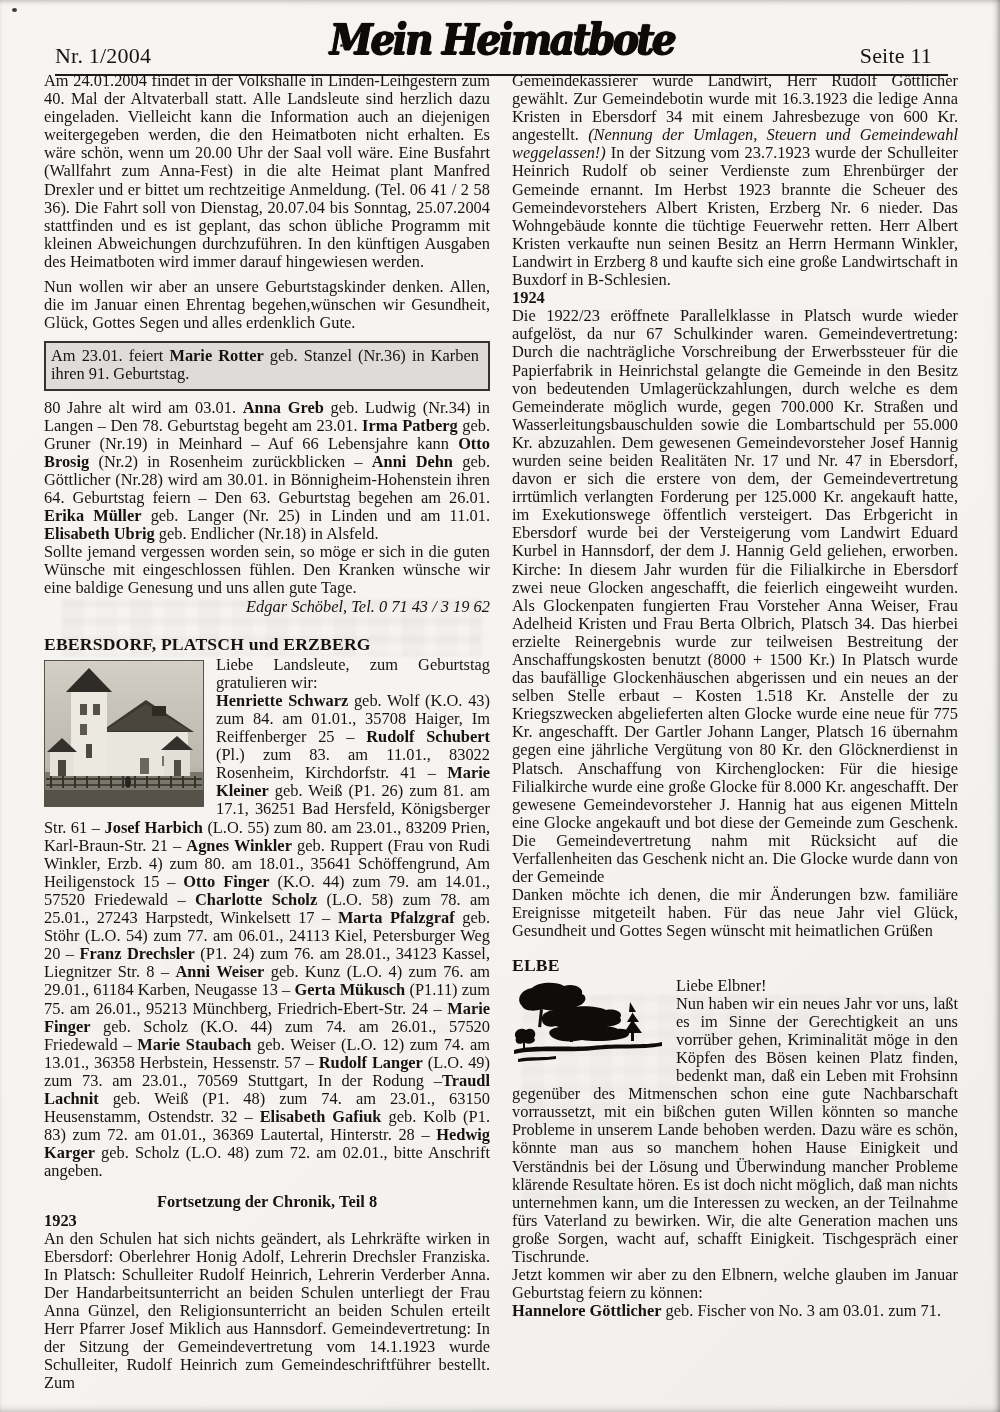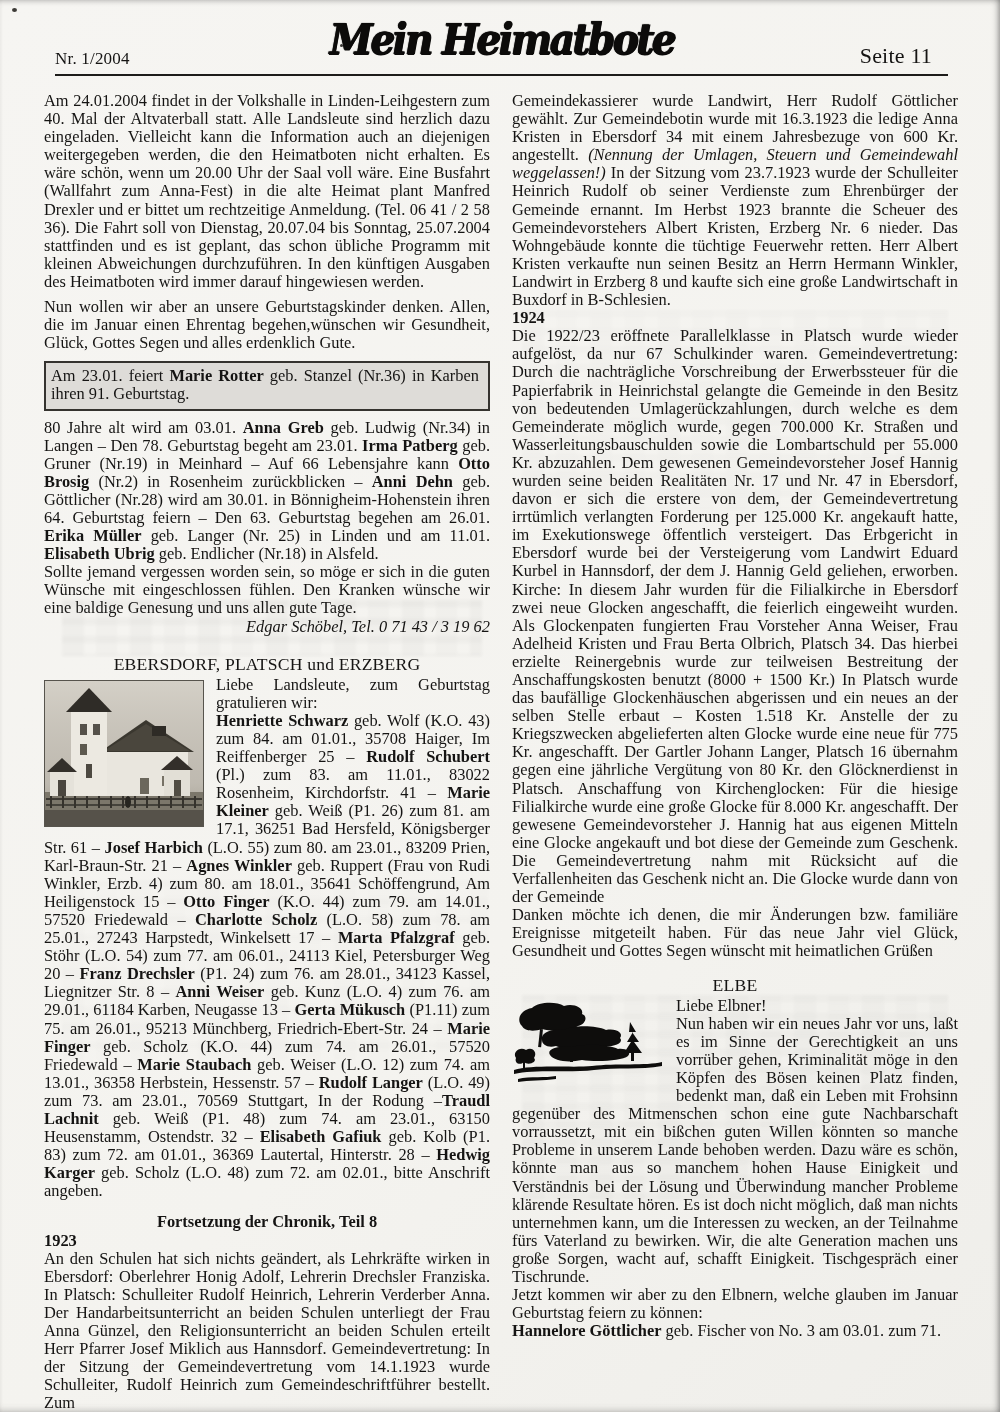--- a/index.html
+++ b/index.html
@@ -8,41 +8,41 @@
     width:1000px;height:1412px;
     margin:0 auto;
     background:linear-gradient(135deg,#f6f5f2 0%,#f4f3ef 60%,#efeeea 100%);
     font-family:"Liberation Serif","DejaVu Serif",serif;
     color:#151413;
     overflow:hidden;
     box-shadow:inset -5px 0 7px -4px rgba(40,40,40,.55), inset 0 4px 6px -4px rgba(60,60,60,.35), inset 0 -6px 9px -6px rgba(60,60,60,.3);
   }
   
   .header{position:absolute;left:55px;right:52px;top:28px;height:46px;border-bottom:2px solid #1d1c1a;}
-  .issue{position:absolute;left:0;bottom:5px;font-size:17px;letter-spacing:.2px;}
+  .issue{position:absolute;left:0;bottom:5px;font-size:22px;letter-spacing:.2px;}
   .pageno{position:absolute;right:16px;bottom:5px;font-size:22px;letter-spacing:.2px;}
   .masthead{
     position:absolute;left:50%;top:-12px;transform:translateX(-50%) scaleY(1.08);
     font-family:"DejaVu Serif",serif;font-size:39px;font-weight:bold;font-style:italic;
     letter-spacing:-2.5px;white-space:nowrap;color:#0c0b0a;
     text-shadow:1.3px 0 0 #0c0b0a,.6px .6px 0 #0c0b0a,0 0 1px #0c0b0a;
   }
   
-  .columns{position:absolute;top:92px;left:44px;width:914px;display:flex;gap:22px;}
+  .columns{position:absolute;top:72px;left:44px;width:914px;display:flex;gap:22px;}
   .col{width:450px;font-size:16.4px;line-height:18.1px;text-align:justify;text-justify:inter-word;}
   .col p{margin:0;}
   p.sp{margin-top:7px;}
   .bold{font-weight:bold;}
   .italic{font-style:italic;}
   .right-al{text-align:right;}
   .box{
     border:2px solid #35332f;background:#dedcd8;
     padding:4px 9px 5px 5px;margin:9px 0 8px 0;
   }
-  .h-section{font-weight:normal;font-size:17.6px;text-align:center;margin:19px 0 3px 0;letter-spacing:.2px;}
+  .h-section{font-weight:bold;font-size:17.6px;text-align:left;margin:19px 0 3px 0;letter-spacing:.2px;}
   .h-sub{font-weight:bold;margin-top:13px;text-align:center;}
   .flow::after{content:"";display:block;clear:both;}
   figure{margin:0;}
   .church-fig{float:left;width:160px;height:147px;margin:4px 12px 3px 0;}
   .church-fig svg{display:block;width:100%;height:100%;}
   .sketch-fig{float:left;width:152px;height:88px;margin:3px 12px 2px 0;}
   .sketch-fig svg{display:block;width:100%;height:100%;}
   .lastline{display:flex;justify-content:space-between;}
   .sig{margin-top:5px;text-align:right;font-style:italic;}
   .thanks{margin-top:16px;}

